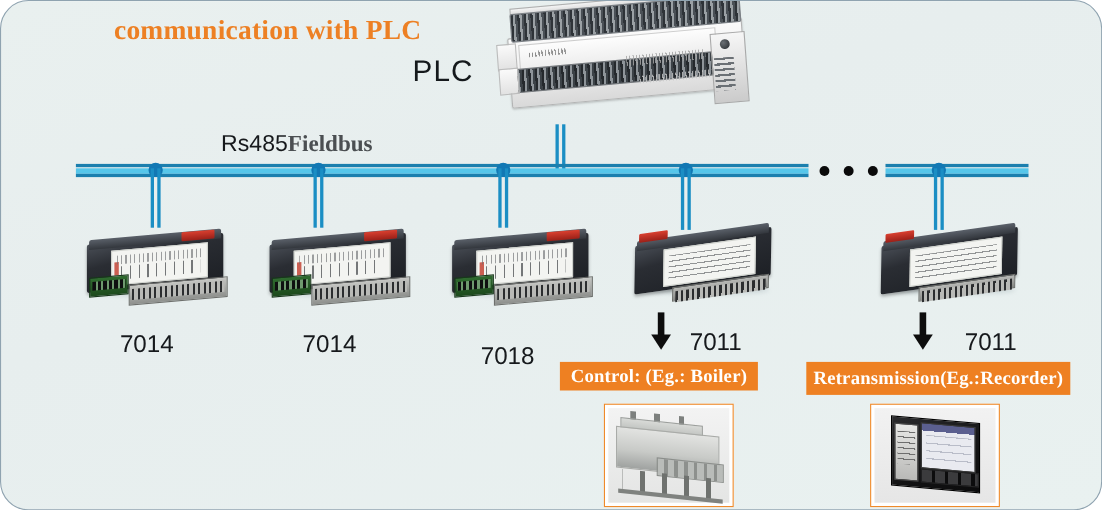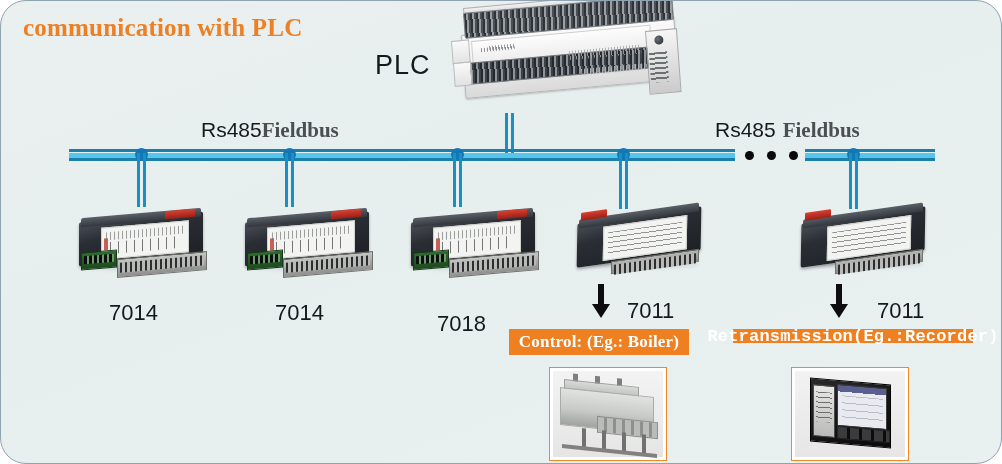--- a/index.html
+++ b/index.html
@@ -12,21 +12,21 @@
     border:1px solid #8fa3b0;border-radius:26px;box-sizing:border-box;
     overflow:hidden;
   }
 
   
   #title{
     position:absolute;left:22px;top:10px;width:360px;
     font-family:"Liberation Serif",serif;font-weight:bold;font-size:25px;
     color:#ed8024;line-height:1.32;letter-spacing:.2px;
   }
-  #title .l2{display:block;}
+  #title .l2{display:block;text-align:right;}
 
   
   #plc-word{
     position:absolute;left:374px;top:49px;
     font-size:27px;color:#15191c;letter-spacing:1px;
   }
 
   
   #plc-device{position:absolute;left:448px;top:4px;width:240px;height:112px;}
   .plc-body{position:absolute;transform-origin:left top;}
@@ -339,23 +339,20 @@
 
   <div class="drop" style="left:504px;top:112px;height:42px;">
     <div class="l l1"></div>
       <div class="l l2"></div>
   </div>
 
   <div class="fb-label" style="left:200px;top:117px;">
     <span class="rs">Rs485</span><span class="fd">Fieldbus</span>
   </div>
 
-  <div class="fb-label" style="left:714px;top:117px;">
-    <span class="rs">Rs485</span><span style="display:inline-block;width:7px;"></span><span class="fd">Fieldbus</span>
-  </div>
 
   <div class="bus-seg" style="left:68px;top:148px;width:666px;">
     <div class="top"></div>
       <div class="mid"></div>
       <div class="bot"></div>
   </div>
 
   <div class="ellipsis-dot" style="left:744px;top:150px;"></div>
   <div class="ellipsis-dot" style="left:766px;top:150px;"></div>
   <div class="ellipsis-dot" style="left:788px;top:150px;"></div>
@@ -469,21 +466,21 @@
     <div class="shaft"></div>
       <div class="head"></div>
   </div>
   <div class="arrow" style="left:829px;top:283px;">
     <div class="shaft"></div>
       <div class="head"></div>
   </div>
 
   <div class="orange-box" style="left:508px;top:328px;width:180px;height:26px;">Control: (Eg.: Boiler)</div>
 
-  <div class="orange-box" style="left:732px;top:328px;width:240px;height:14px;font-family:Liberation Mono, monospace;">Retransmission(Eg.:Recorder)</div>
+  <div class="orange-box" style="left:732px;top:328px;width:240px;height:30px;">Retransmission(Eg.:Recorder)</div>
 
   <div class="photo-frame" style="left:548px;top:366px;width:118px;height:94px;">
     <div class="photo-inner">
       <div class="boiler">
         <div class="stacks"></div>
         <div class="hood"></div>
         <div class="tunnel"></div>
         <div class="belt"></div>
         <div class="legs"></div>
         <div class="base"></div>

